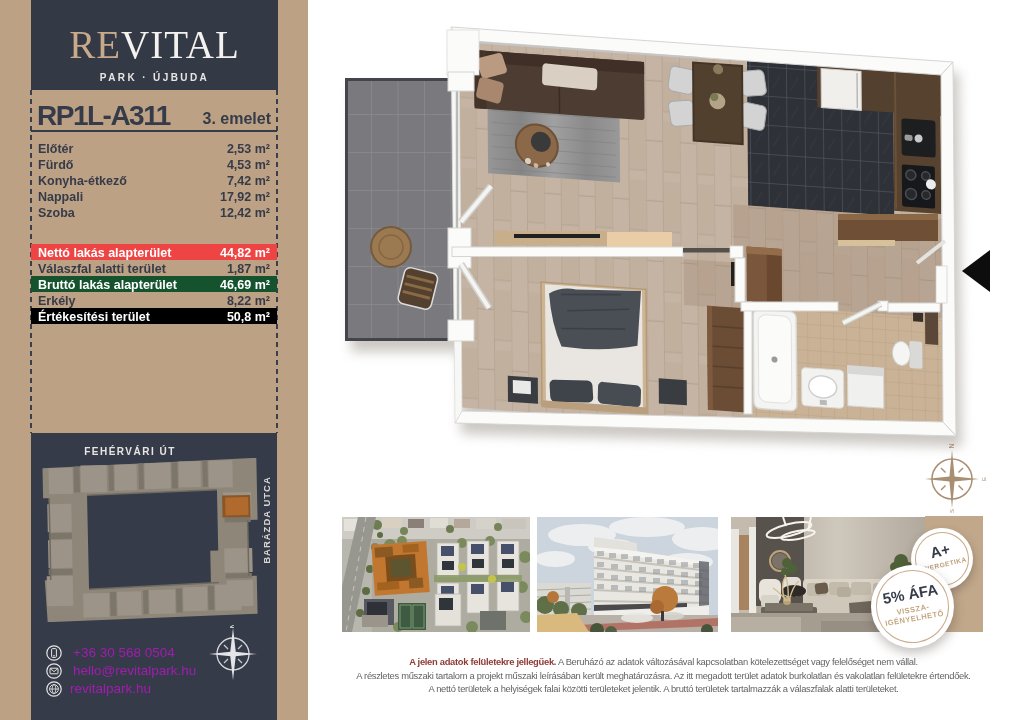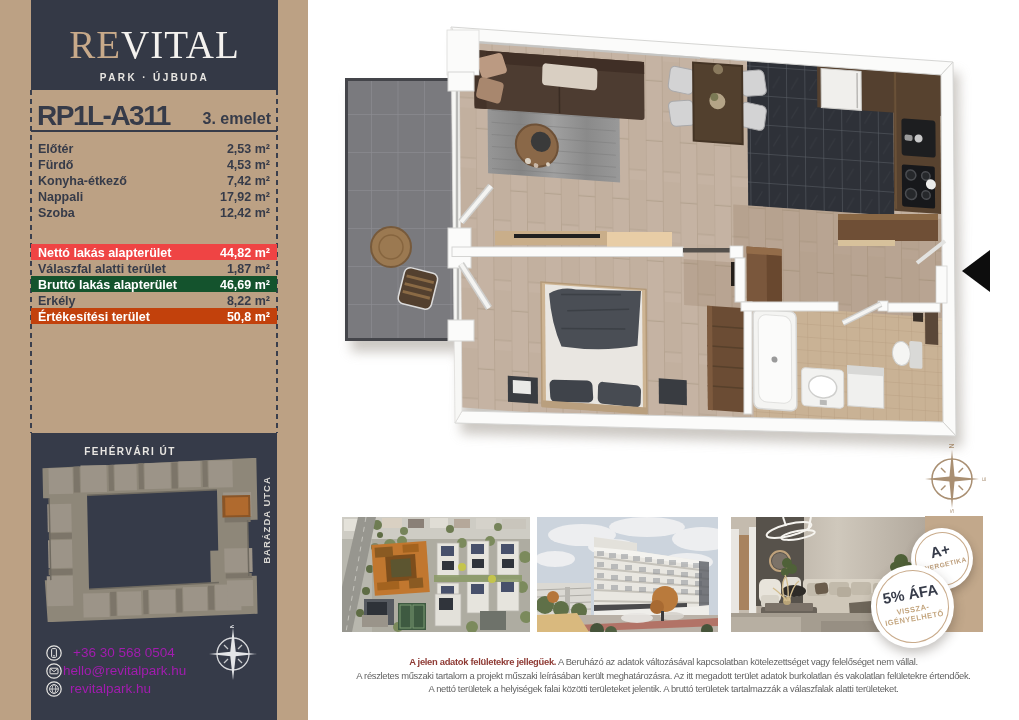--- a/index.html
+++ b/index.html
@@ -41,21 +41,21 @@
   <div style="padding:1.5px 7px;height:13px;">Szoba<span style="float:right;">12,42 m²</span></div>
 
   <div style="padding:1.5px 7px;height:13px;background:#ef4444;color:#fff;margin-top:24px;">Nettó lakás alapterület<span style="float:right;">44,82 m²</span></div>
 
   <div style="padding:1.5px 7px;height:13px;">Válaszfal alatti terület<span style="float:right;">1,87 m²</span></div>
 
   <div style="padding:1.5px 7px;height:13px;background:#14532d;color:#fff;">Bruttó lakás alapterület<span style="float:right;">46,69 m²</span></div>
 
   <div style="padding:1.5px 7px;height:13px;">Erkély<span style="float:right;">8,22 m²</span></div>
 
-  <div style="padding:1.5px 7px;height:13px;background:#c2410c;color:#fff;">Értékesítési terület<span style="float:right;">50,8 m²</span></div>
+  <div style="padding:1.5px 7px;height:13px;background:#000000;color:#fff;">Értékesítési terület<span style="float:right;">50,8 m²</span></div>
 </div>
 
 <div class="abs" style="left:31px;top:433px;width:246px;height:287px;background:#363b49;"></div>
 
 <div class="abs" style="left:31px;top:446px;width:198px;text-align:center;font-size:10px;font-weight:bold;letter-spacing:1.5px;color:#e8e6e2;">FEHÉRVÁRI ÚT</div>
 
 <svg class="abs" style="left:42px;top:458px;" width="220" height="164" viewBox="0 0 220 164">
   <g transform="rotate(-1.2 110 82)">
 
     <path d="M2,8 L216,2 L216,64 L206,64 L206,120 L214,120 L214,158 L4,162 L2,120 L8,120 L8,38 L2,38 Z
@@ -113,21 +113,21 @@
         <line x1="7" y1="10.8" x2="9" y2="10.8" stroke="#e8e7e4" stroke-width="0.9"></line>
       </svg>
     <span style="margin-left:27px;">+36 30 568 0504</span>
   </div>
   <div style="height:18px;position:relative;">
     <svg width="16" height="16" viewBox="0 0 16 16" style="position:absolute;top:0;left:0;">
         <circle cx="8" cy="8" r="7.2" fill="none" stroke="#e8e7e4" stroke-width="1.2"></circle>
         <rect x="4" y="5.2" width="8" height="5.6" rx="0.8" fill="none" stroke="#e8e7e4" stroke-width="1"></rect>
         <path d="M4.2,5.6 L8,8.6 L11.8,5.6" fill="none" stroke="#e8e7e4" stroke-width="0.9"></path>
       </svg>
-    <span style="margin-left:17px;">hello@revitalpark.hu</span>
+    <span style="margin-left:27px;">hello@revitalpark.hu</span>
   </div>
   <div style="height:18px;position:relative;">
     <svg width="16" height="16" viewBox="0 0 16 16" style="position:absolute;top:0;left:0;">
         <circle cx="8" cy="8" r="7.2" fill="none" stroke="#e8e7e4" stroke-width="1.2"></circle>
         <circle cx="8" cy="8" r="4.4" fill="none" stroke="#e8e7e4" stroke-width="0.9"></circle>
         <ellipse cx="8" cy="8" rx="1.9" ry="4.4" fill="none" stroke="#e8e7e4" stroke-width="0.8"></ellipse>
         <line x1="3.6" y1="8" x2="12.4" y2="8" stroke="#e8e7e4" stroke-width="0.8"></line>
       </svg>
     <span style="margin-left:24px;">revitalpark.hu</span>
   </div>

